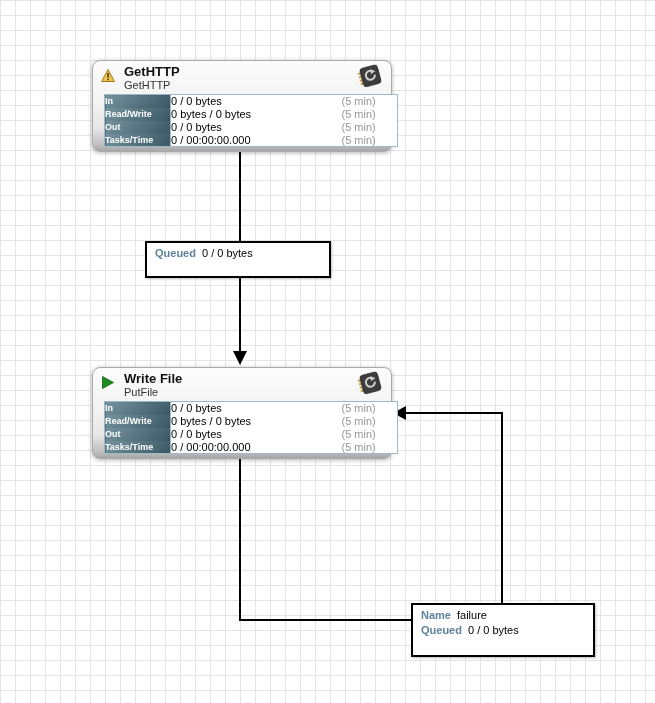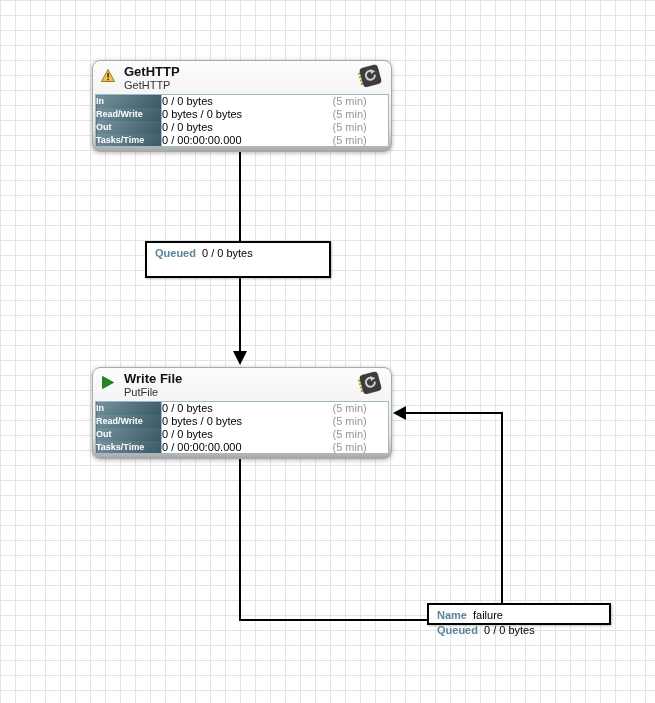--- a/index.html
+++ b/index.html
@@ -85,21 +85,21 @@
     color: #333;
     line-height: 13px;
   }
   .chip-icon {
     position: absolute;
     right: 7px; top: 2px;
     width: 28px; height: 27px;
   }
   table.stats {
     width: calc(100% - 4px);
-    margin: 0 2px;
+    margin: 0 11px;
     border-collapse: collapse;
     border: 1px solid var(--stats_border);
     background: #ffffff;
   }
   table.stats td {
     padding: 0;
     height: 13px;
     vertical-align: middle;
   }
   td.lbl {
@@ -141,21 +141,21 @@
       <polygon points="406,406 406,420 393,413" fill="#000"></polygon>
     </g>
   </svg>
 
   <div class="conn-label" style="left:145px; top:241px; width:186px; height:37px;">
     <div>
       <span class="key">Queued</span><span class="val">0 / 0 bytes</span>
     </div>
   </div>
 
-  <div class="conn-label" style="left:411px; top:603px; width:184px; height:22px;margin-left:16px;">
+  <div class="conn-label" style="left:411px; top:603px; width:184px; height:54px;">
     <div>
       <span class="key">Name</span><span class="val">failure</span>
     </div>
     <div>
       <span class="key">Queued</span><span class="val">0 / 0 bytes</span>
     </div>
   </div>
 
   <div class="processor" style="left:92px; top:60px;">
     <div class="proc-header">

